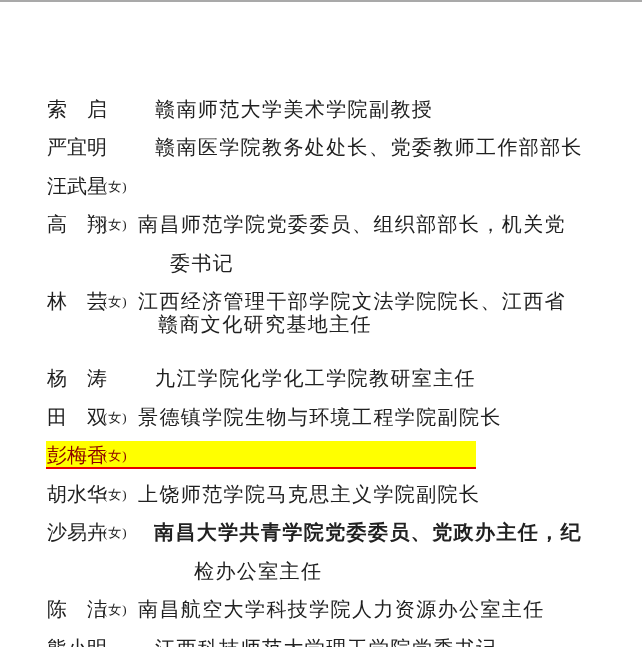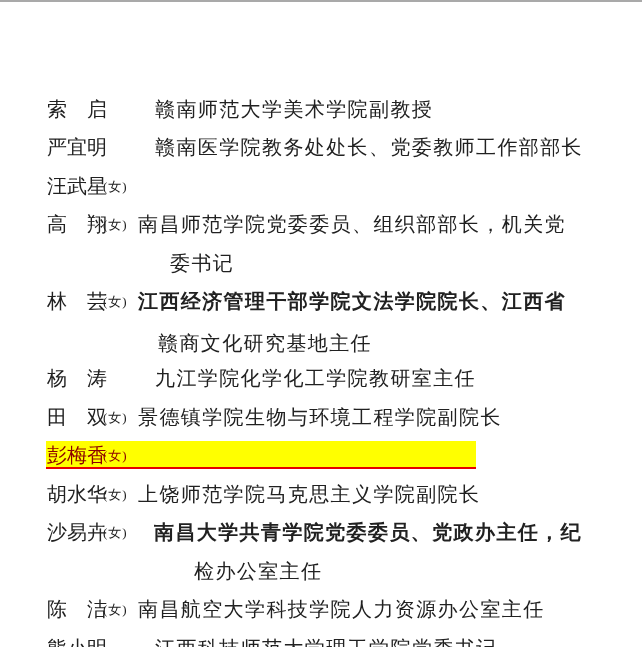--- a/index.html
+++ b/index.html
@@ -75,23 +75,23 @@
       </div>
       <div class="line" style="top: 249px; margin-left: 12px;">
         <span class="desc" style="left: 158px;">委书记</span>
       </div>
       <div class="line" style="top: 287px;">
         <span class="name">
           <span>林</span>
           <span>芸</span>
         </span>
         <span class="gender">(女)</span>
-        <span class="desc" style="left: 138px; font-weight: bold;">江西经济管理干部学院文法学院院长、江西省</span>
+        <span class="desc" style="left: 138px;">江西经济管理干部学院文法学院院长、江西省</span>
       </div>
-      <div class="line" style="top: 329px;">
+      <div class="line" style="top: 310px;">
         <span class="desc" style="left: 158px;">赣商文化研究基地主任</span>
       </div>
       <div class="line" style="top: 364px;">
         <span class="name">
           <span>杨</span>
           <span>涛</span>
         </span>
         <span class="desc" style="left: 155px;">九江学院化学化工学院教研室主任</span>
       </div>
       <div class="line" style="top: 402.5px;">

